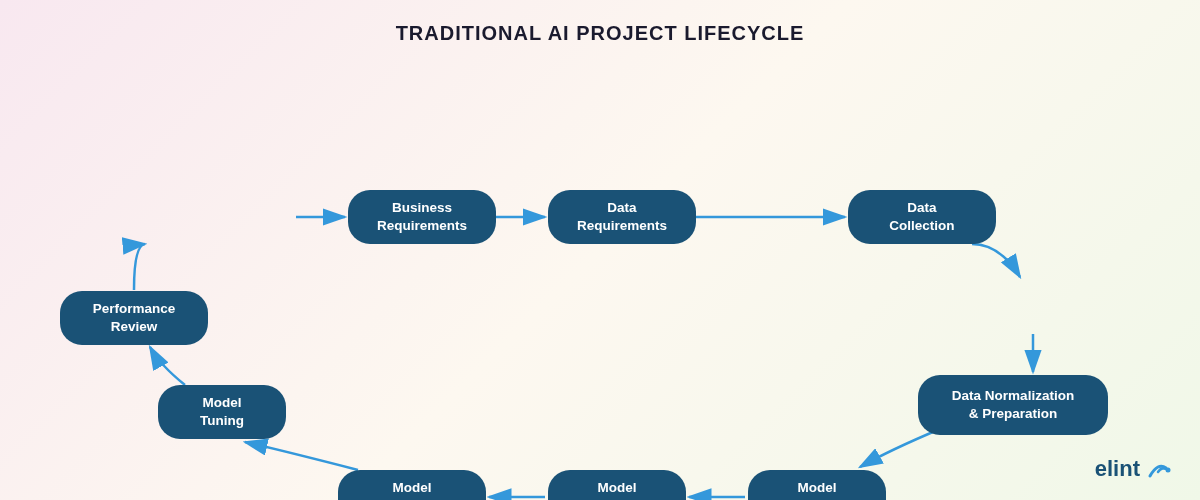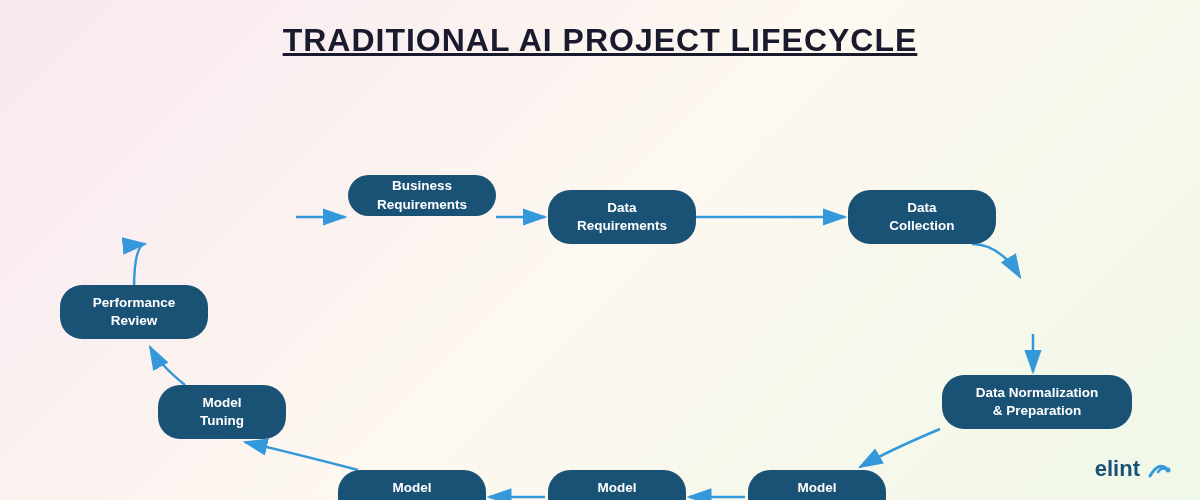--- a/index.html
+++ b/index.html
@@ -8,26 +8,25 @@
       height: 500px;
       background: linear-gradient(135deg, #f8e8f0 0%, #fdf8f0 50%, #f0f8e8 100%);
       font-family: 'Segoe UI', Arial, sans-serif;
       overflow: hidden;
       position: relative;
     }
 
     .title {
       text-align: center;
       padding-top: 22px;
-      font-size: 32px;
+      font-size: 20px;
       font-weight: 900;
       color: #1a1a2e;
       letter-spacing: 1px;
       text-transform: uppercase;
-      text-decoration: underline;
     }
 
     .diagram-area {
       position: absolute;
       top: 80px;
       left: 0;
       right: 0;
       bottom: 0;
     }
 
@@ -111,29 +110,29 @@
 
     <path class="arrow-path" d="M 545,417 L 489,417"></path>
 
     <path class="arrow-path" d="M 358,390 Q 280,370 245,362"></path>
 
     <path class="arrow-path" d="M 185,305 Q 160,285 150,267"></path>
 
     <path class="arrow-path" d="M 134,210 Q 134,165 145,164"></path>
   </svg>
 
-    <div class="node" style="left: 348px; top: 95px; width: 148px; height: 41px;">Business<br>Requirements</div>
+    <div class="node" style="left: 348px; top: 110px; width: 148px; height: 54px;">Business<br>Requirements</div>
     <div class="node" style="left: 548px; top: 110px; width: 148px; height: 54px;">Data<br>Requirements</div>
     <div class="node" style="left: 848px; top: 110px; width: 148px; height: 54px;">Data<br>Collection</div>
-    <div class="node" style="left: 942px; top: 295px; width: 190px; height: 54px;">Data Normalization<br>&amp; Preparation</div>
+    <div class="node" style="left: 918px; top: 295px; width: 190px; height: 60px;">Data Normalization<br>&amp; Preparation</div>
     <div class="node" style="left: 748px; top: 390px; width: 138px; height: 54px;">Model<br>Selection</div>
     <div class="node" style="left: 548px; top: 390px; width: 138px; height: 54px;">Model<br>Evaluation</div>
     <div class="node" style="left: 338px; top: 390px; width: 148px; height: 54px;">Model<br>Deployment</div>
     <div class="node" style="left: 158px; top: 305px; width: 128px; height: 54px;">Model<br>Tuning</div>
-    <div class="node" style="left: 60px; top: 205px; width: 148px; height: 54px;">Performance<br>Review</div>
+    <div class="node" style="left: 60px; top: 211px; width: 148px; height: 54px;">Performance<br>Review</div>
   </div>
 
 <div class="logo">
   <span class="logo-text">elint</span>
   <svg class="logo-icon" viewBox="0 0 28 28">
     <path d="M6 22 Q14 8 22 14" stroke="#3498db" stroke-width="3" fill="none" stroke-linecap="round"></path>
     <path d="M14 18 Q18 12 24 16" stroke="#3498db" stroke-width="2.5" fill="none" stroke-linecap="round"></path>
     <circle cx="24" cy="16" r="2.5" fill="#3498db"></circle>
   </svg>
 </div>

